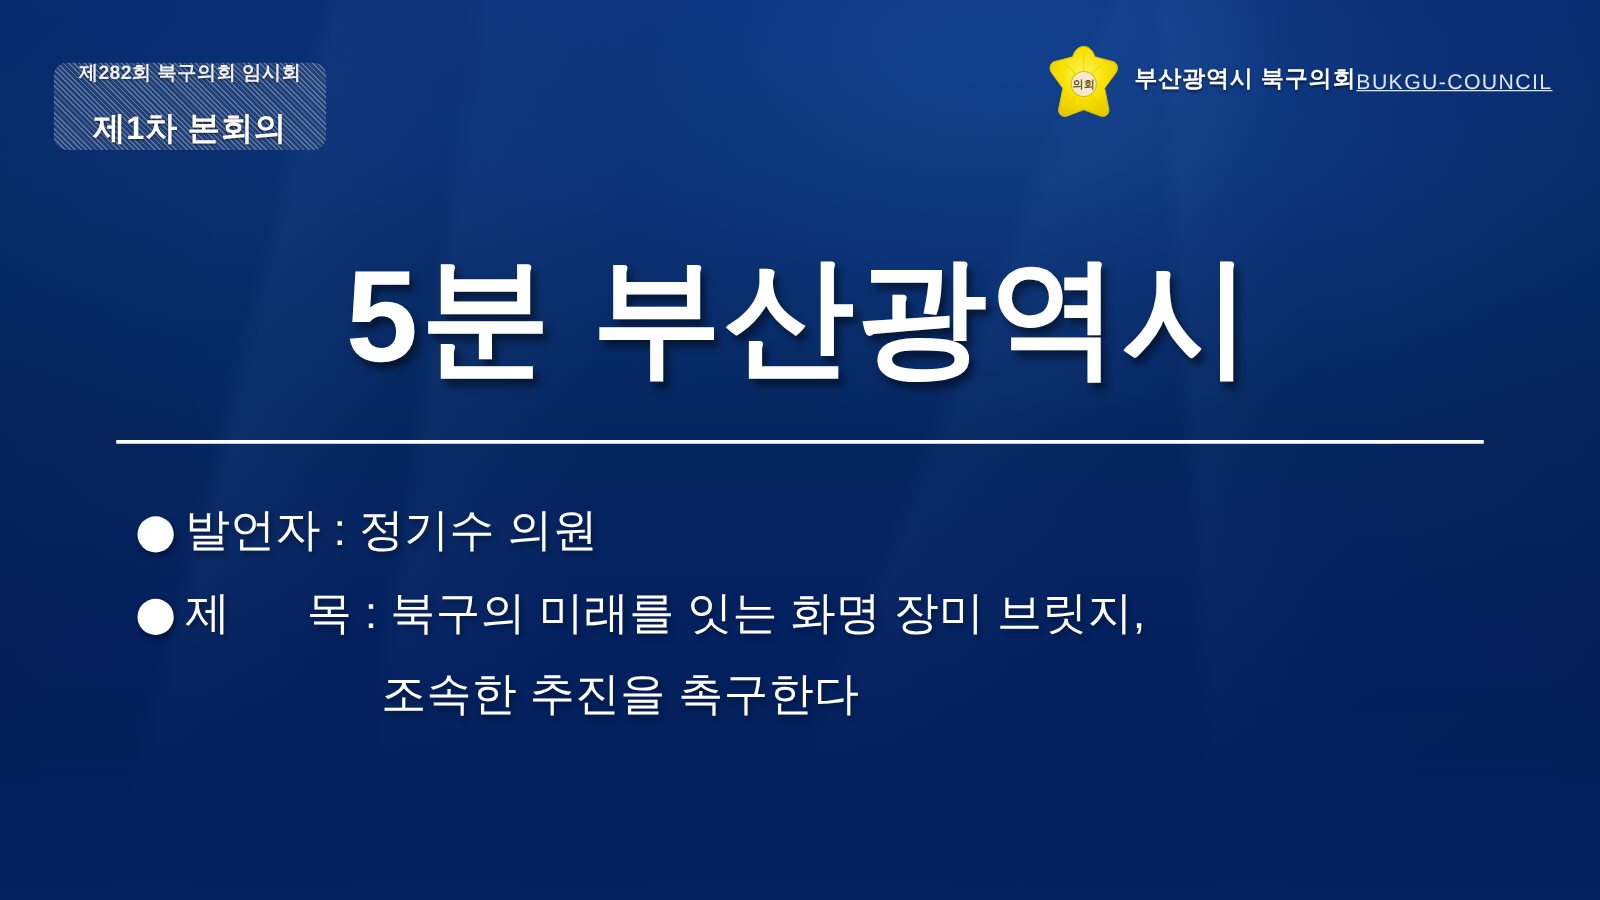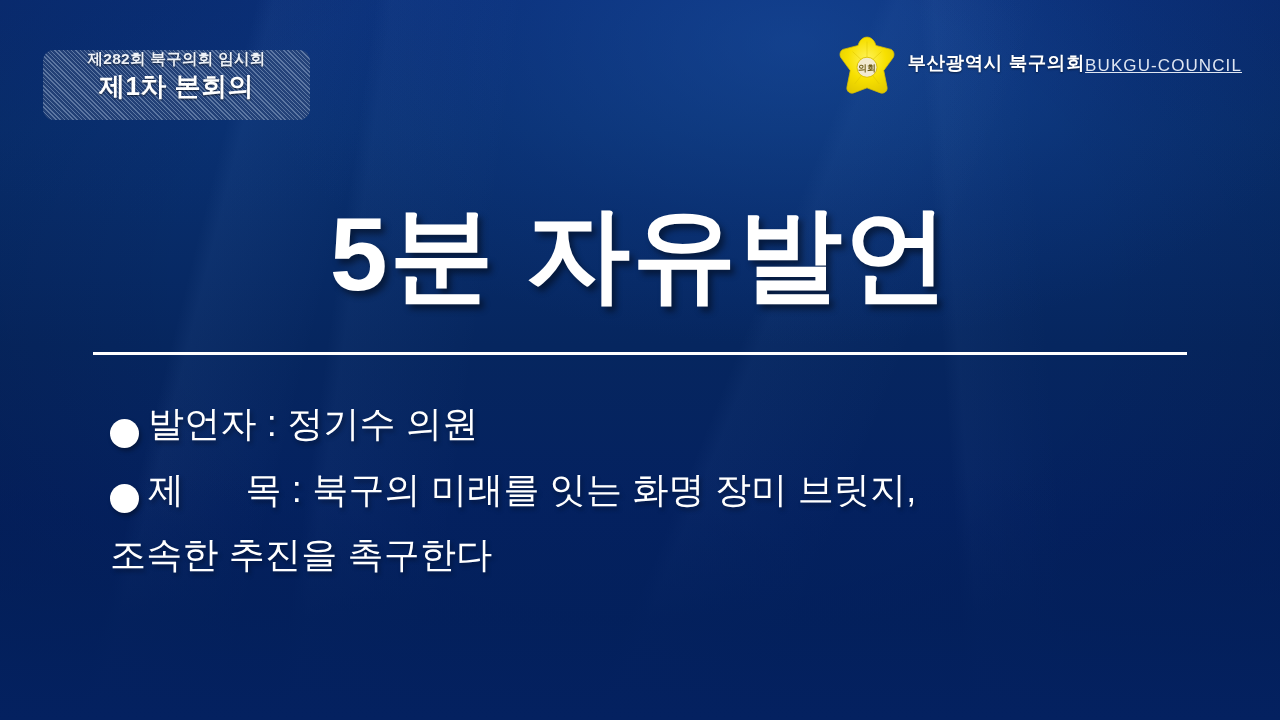--- a/index.html
+++ b/index.html
@@ -54,28 +54,28 @@
     height: 250px;
     background: linear-gradient(180deg, rgba(3,32,92,0) 0%, rgba(3,32,92,0.85) 60%, rgba(4,33,96,1) 100%);
     pointer-events: none;
   }
 
   
   .session-badge {
     position: absolute;
     left: 43px;
     top: 50px;
-    width: 267px;
+    width: 218px;
     height: 70px;
     border-radius: 11px;
     box-sizing: border-box;
     display: flex;
     flex-direction: column;
     align-items: center;
-    justify-content: flex-start;
+    justify-content: space-between;
     background-color: rgba(46, 74, 124, 0.72);
     background-image: repeating-linear-gradient(
         45deg,
         rgba(178, 198, 225, 0.40) 0px,
         rgba(178, 198, 225, 0.40) 1px,
         rgba(32, 58, 108, 0.10) 1px,
         rgba(32, 58, 108, 0.10) 3px);
     overflow: hidden;
   }
   .session-badge .line1 {
@@ -155,21 +155,21 @@
 
   
   .body-block {
     position: absolute;
     left: 110px;
     top: 400px;
     right: 60px;
   }
   .body-row {
     display: flex;
-    align-items: flex-end;
+    align-items: center;
     margin-bottom: 18px;
   }
   .bullet {
     flex: 0 0 auto;
     width: 29px;
     height: 29px;
     border-radius: 50%;
     background: #ffffff;
     margin-top: 8px;
     margin-right: 9px;
@@ -178,20 +178,21 @@
   .body-text {
     color: #ffffff;
     font-size: 36px;
     font-weight: 400;
     line-height: 1.32;
     letter-spacing: 0.2px;
     text-shadow: 2px 3px 4px rgba(0,0,0,0.35);
     white-space: pre;
   }
   .body-row.continuation {
+    margin-left: 195px;
     margin-top: 12px;
   }
 </style>
 </head>
 <body>
 
 <div id="slide">
 
   <div class="bg-base"></div>
   <div class="bg-glow"></div>
@@ -242,21 +243,21 @@
         <circle cx="50" cy="56" r="18" fill="#f2ead0" stroke="#d9bf00" stroke-width="1.6"></circle>
         <text x="50" y="62" text-anchor="middle" font-family="'Liberation Sans', 'DejaVu Sans', sans-serif" font-size="16" font-weight="700" fill="#6c5a14">의회</text>
       </g>
     </svg>
     <div class="logo-text">
       <div class="kr">부산광역시 북구의회</div>
       <div class="en">BUKGU-COUNCIL</div>
     </div>
   </div>
 
-  <div class="main-title">5분 자유발언</div>
+  <div class="main-title">5분 부산광역시</div>
 
   <div class="divider"></div>
 
   <div class="body-block">
 
     <div class="body-row">
       <div class="bullet"></div>
       <div class="body-text">발언자 : 정기수 의원</div>
     </div>
 

